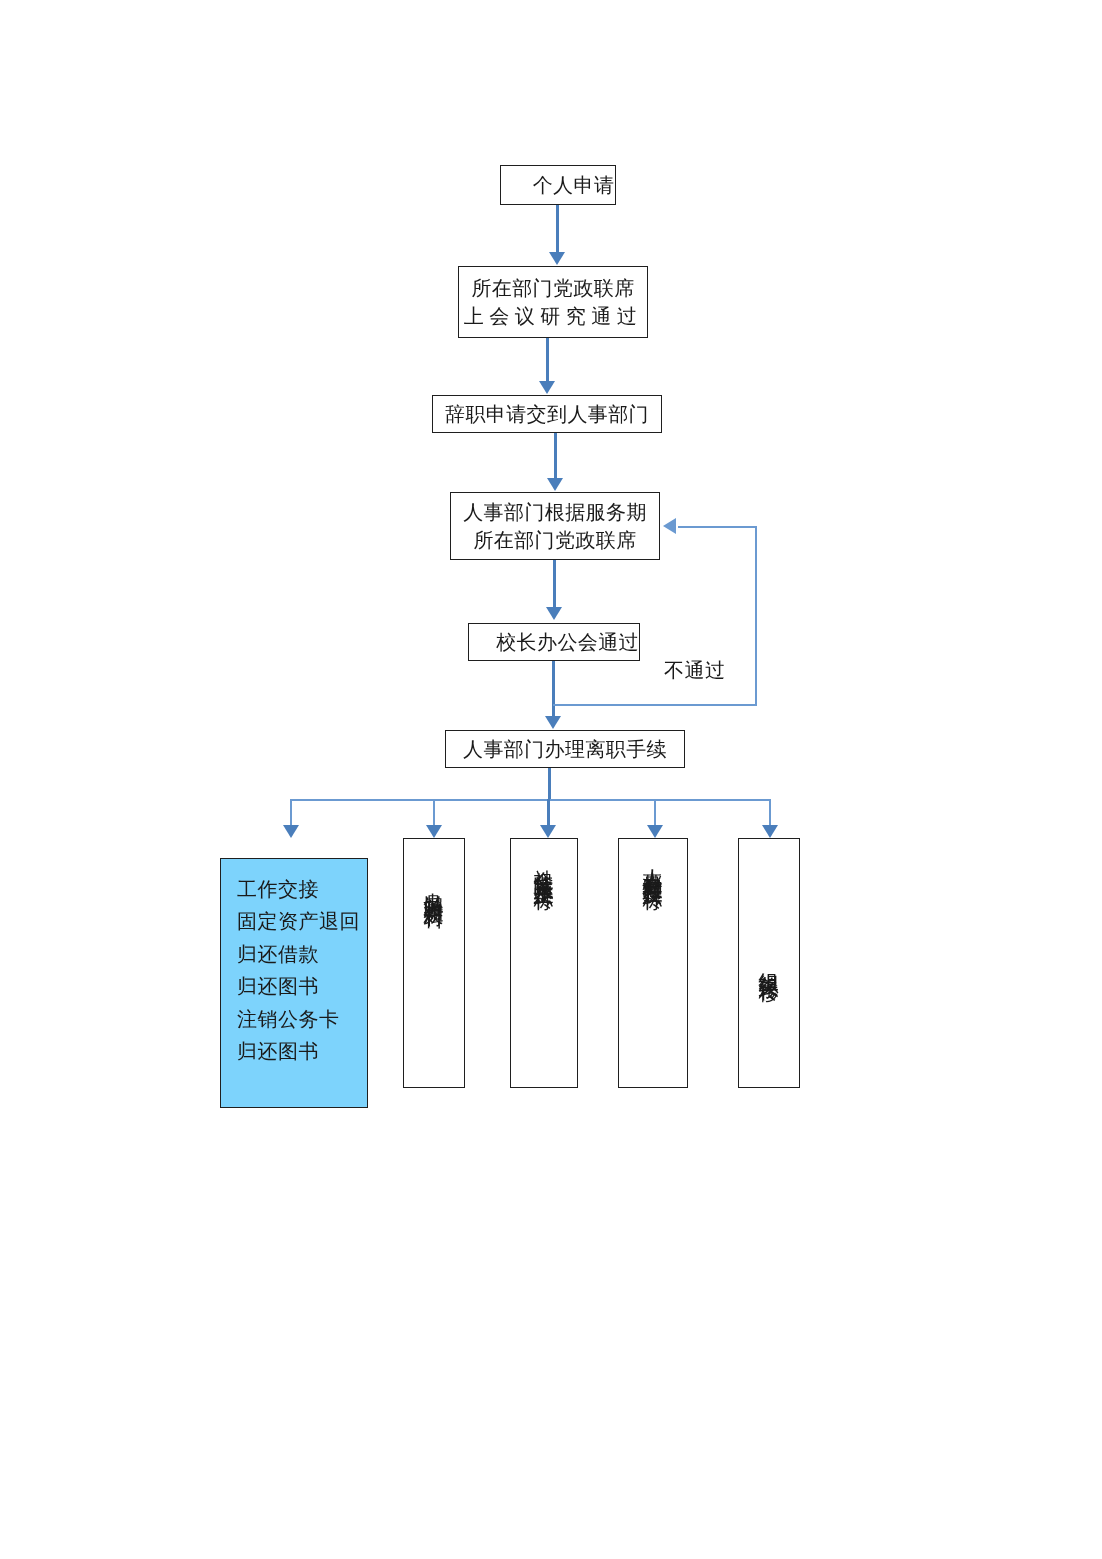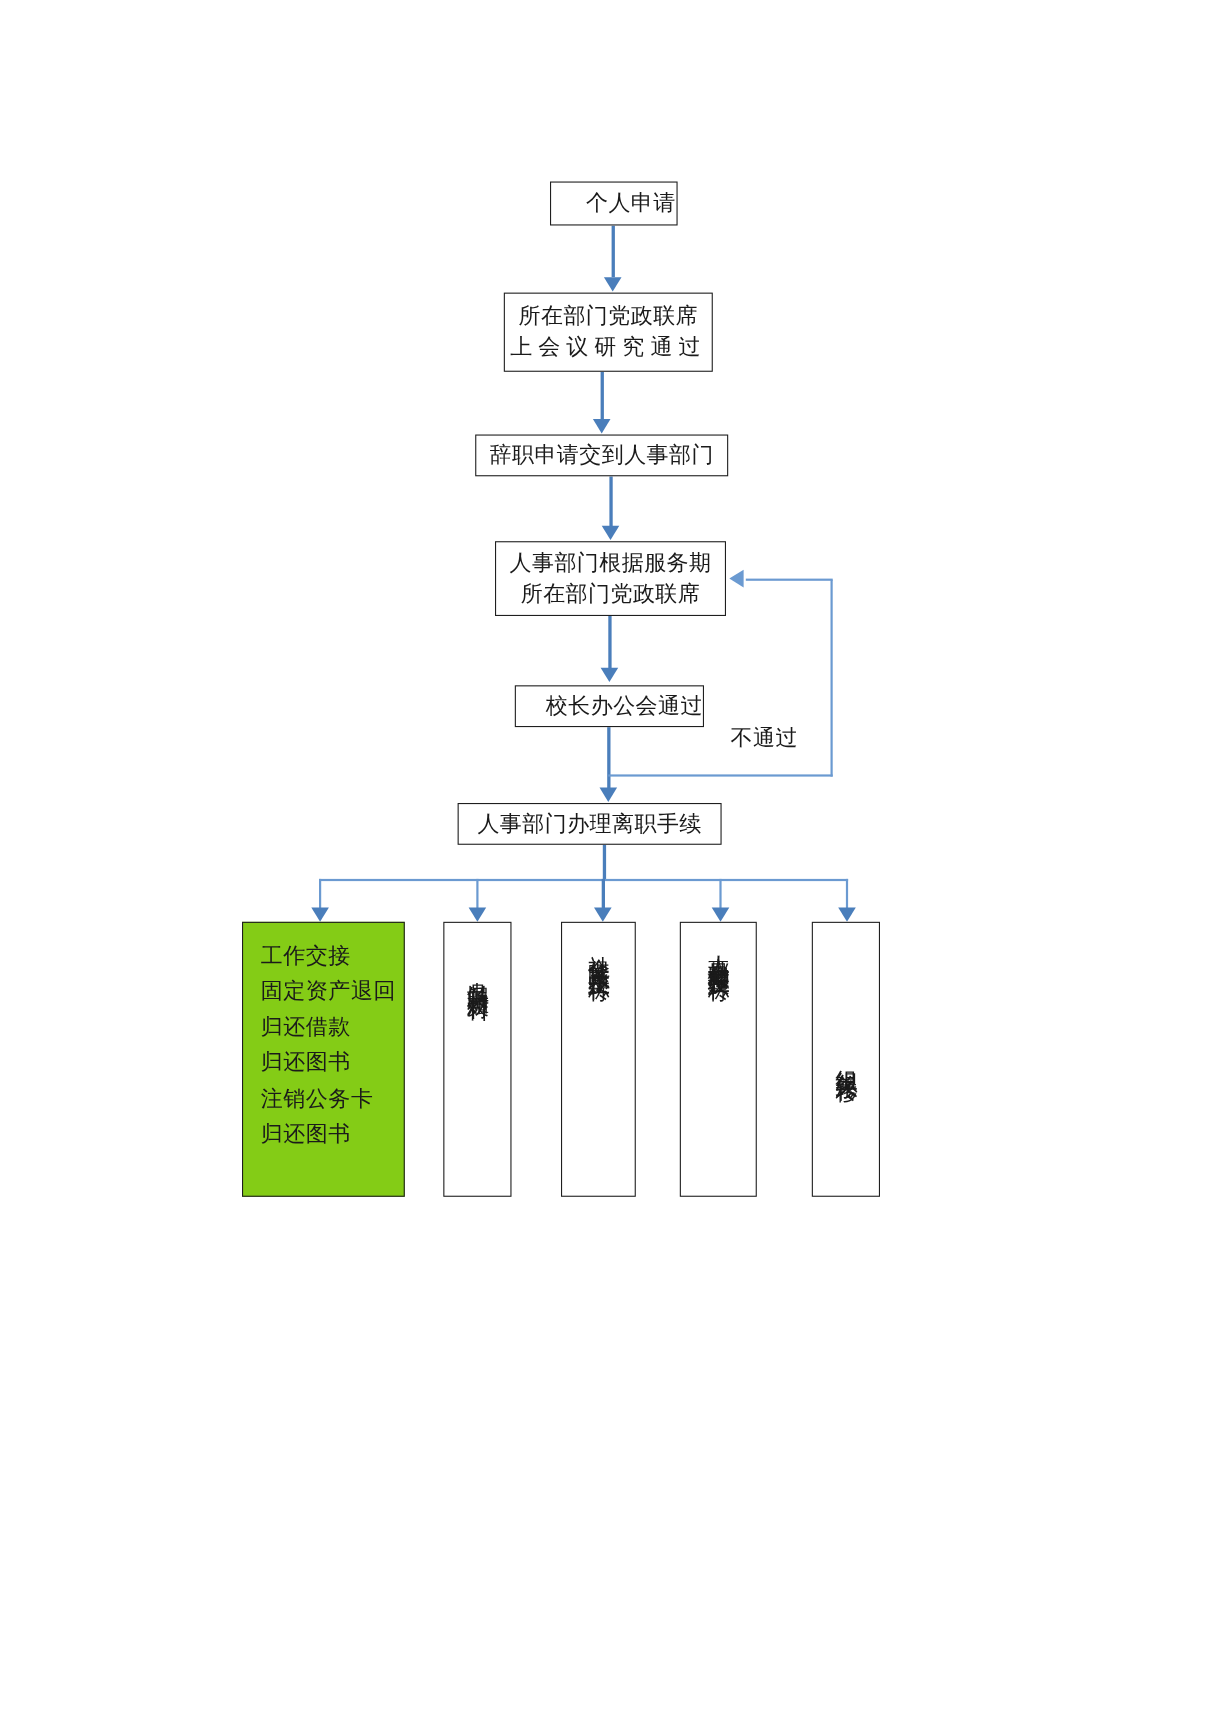--- a/index.html
+++ b/index.html
@@ -57,23 +57,24 @@
     line-height: 1;
     color: #1a1a1a;
   }
   .node-vert.center-v { align-items: center; padding-top: 0; }
 
   
   .node-list {
     position: absolute;
     box-sizing: border-box;
     border: 1.6px solid #1f1f1f;
-    background: #84cc16;
+    background: #7dd3fc;
     padding: 14px 0 0 16px;
     z-index: 3;
+    margin-top: 20px;
   }
   .node-list .li {
     font-size: 20px;
     line-height: 1.62;
     color: #1a1a1a;
     letter-spacing: 0.5px;
     white-space: nowrap;
   }
 
   
@@ -161,21 +162,21 @@
 
   <div class="vline" style="left:552px; top:661px; width:3px; height:56px;"></div>
   <div class="arrow-down" style="left:545px; top:716px;"></div>
 
   <div class="hline" style="left:553px; top:704px; width:204px;"></div>
   <div class="vline thin" style="left:755px; top:527px; height:179px;"></div>
   <div class="hline" style="left:678px; top:526px; width:79px;"></div>
   <div class="arrow-left" style="left:663px; top:518px;"></div>
   <div class="edge-label" style="left:664px; top:657px;">不通过</div>
 
-  <div class="node" style="left:416px; top:730px; width:240px; height:38px;">
+  <div class="node" style="left:445px; top:730px; width:240px; height:38px;">
     <span class="txt">人事部门办理离职手续</span>
   </div>
 
   <div class="vline" style="left:548px; top:768px; width:3px; height:32px;"></div>
   <div class="hline" style="left:290px; top:799px; width:481px;"></div>
 
   <div class="vline thin" style="left:290px; top:799px; height:27px;"></div>
   <div class="arrow-down" style="left:283px; top:825px;"></div>
 
   <div class="vline thin" style="left:433px; top:799px; height:27px;"></div>

